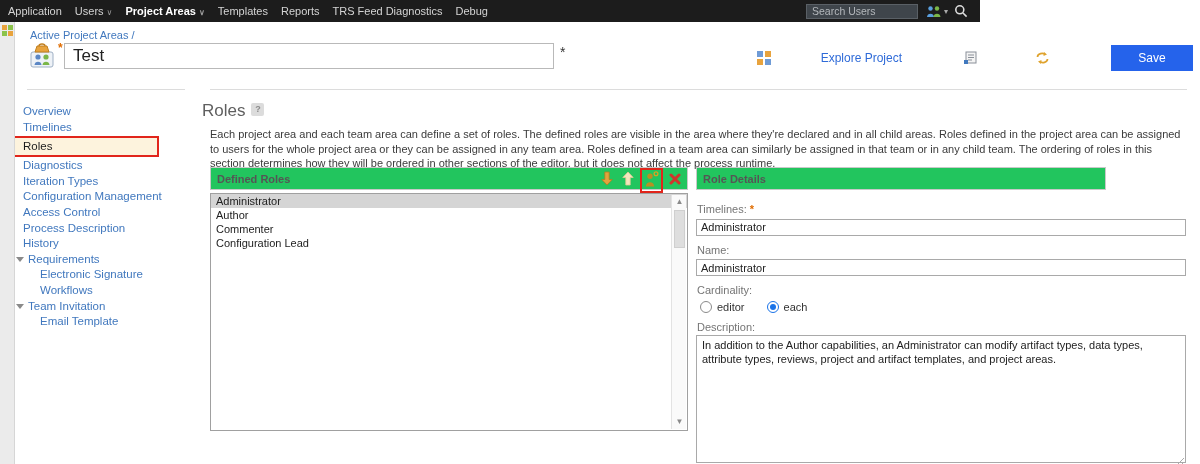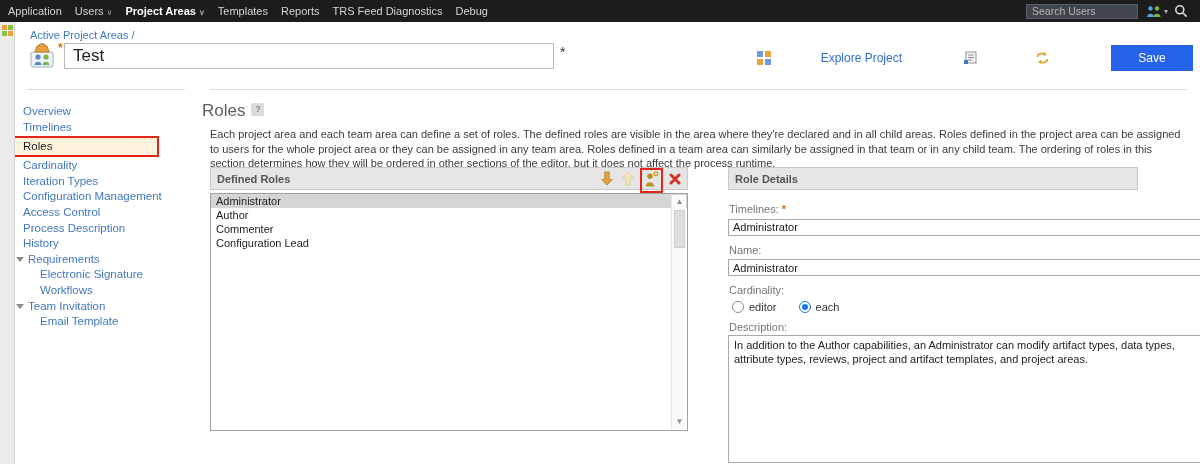--- a/index.html
+++ b/index.html
@@ -1,20 +1,20 @@
 <!DOCTYPE html>
 <html><head>
 <meta charset="utf-8">
 <style>
   * { box-sizing: border-box; margin: 0; padding: 0; }
   html,body { width:1200px; height:464px; }
   body { font-family:"Liberation Sans", sans-serif; background:#fff; position:relative; overflow:hidden; }
 
   
-  .navbar { position:absolute; left:0; top:0; width:1200px; height:22px; background:#1c1c1c;
+  .navbar { position:absolute; left:0; top:0; width:980px; height:22px; background:#1c1c1c;
             display:flex; align-items:center; padding:0 8px; z-index:30;justify-content:center; }
   .nav-item { color:#d4d4d4; font-size:11px; margin-right:13px; white-space:nowrap; cursor:pointer; }
   .nav-item .caret { font-size:8px; color:#9a9a9a; margin-left:3px; }
   .nav-item.active { color:#ffffff; font-weight:bold; }
   .nav-spacer { flex:1; }
   .nav-search { width:112px; height:15px; background:#3f454b; border:1px solid #5a6066; color:#c8c8c8;
                 font-size:10.5px; padding:0 5px; font-family:"Liberation Sans",sans-serif; }
   .nav-search::placeholder { color:#b4b8bc; }
   .people-icon { display:inline-flex; margin:0 2px 0 8px; }
   .nav-caret { color:#aaa; font-size:8px; margin-right:6px; cursor:pointer; }
@@ -53,24 +53,24 @@
   .side-item.sel { color:#1c1c1c; background:#fdf3dd; border:2px solid #e1251b; height:21px; line-height:17px;
                    width:146px; margin:1px 0 1px -3px; padding-left:8px; }
 
   
   .page-title { position:absolute; left:202px; top:101px; font-size:17px; color:#5f5f5f; }
   .help-icon { display:inline-block; width:13px; height:13px; background:#dcdcdc; border-radius:2px; color:#8a8a8a;
                font-size:9px; font-weight:bold; text-align:center; line-height:13px; vertical-align:4px; margin-left:6px; cursor:pointer; }
   .desc { position:absolute; left:210px; top:127px; width:978px; font-size:11px; color:#3b3b3b; line-height:1.32; }
 
   .panel { position:absolute; top:167px; }
-  .panel-head { height:23px; background:#e5e5e5; border:1px solid #c9c9c9; display:flex; align-items:center; padding:3px 6px; }
+  .panel-head { height:23px; background:#22c55e; border:1px solid #c9c9c9; display:flex; align-items:center; padding:3px 6px; }
   .panel-head .ttl { font-size:11px; font-weight:bold; color:#555; flex:1; }
   .p-defined { left:210px; width:478px; }
-  .p-details { left:728px; width:410px; }
+  .p-details { left:696px; width:410px; }
 
   .tool { display:inline-flex; align-items:center; margin-left:7px; cursor:pointer; }
   .annot-box { border:2px solid #e1251b; padding:1px 2px 3px; margin:-4px 0 -7px 5px; position:relative; z-index:4; background:transparent; display:inline-flex; }
   .del-x { margin-left:6px; }
 
   .role-list { position:absolute; left:0; top:26px; width:478px; height:238px; background:#fff;
                border:1px solid #a0a0a0; overflow:hidden; }
   .role-item { font-size:11px; color:#222; padding:1px 5px; cursor:pointer; }
   .role-item.sel { background:#d5d5d5; }
   .list-scroll { position:absolute; right:1px; top:1px; width:15px; height:234px; background:#fafafa; border-left:1px solid #e3e3e3; }
@@ -179,21 +179,21 @@
   <button class="save-btn">Save</button>
 </div>
 
 <div class="rule rule-side"></div>
 <div class="rule rule-main"></div>
 
 <div class="sidebar">
   <div class="side-item">Overview</div>
   <div class="side-item">Timelines</div>
   <div class="side-item sel">Roles</div>
-  <div class="side-item">Cardinality</div>
+  <div class="side-item">Diagnostics</div>
   <div class="side-item">Iteration Types</div>
   <div class="side-item">Configuration Management</div>
   <div class="side-item">Access Control</div>
   <div class="side-item">Process Description</div>
   <div class="side-item">History</div>
   <div class="side-item parent"><span class="tri"></span><span>Requirements</span></div>
   <div class="side-item child">Electronic Signature</div>
   <div class="side-item child">Workflows</div>
   <div class="side-item parent"><span class="tri"></span><span>Team Invitation</span></div>
   <div class="side-item child">Email Template</div>

